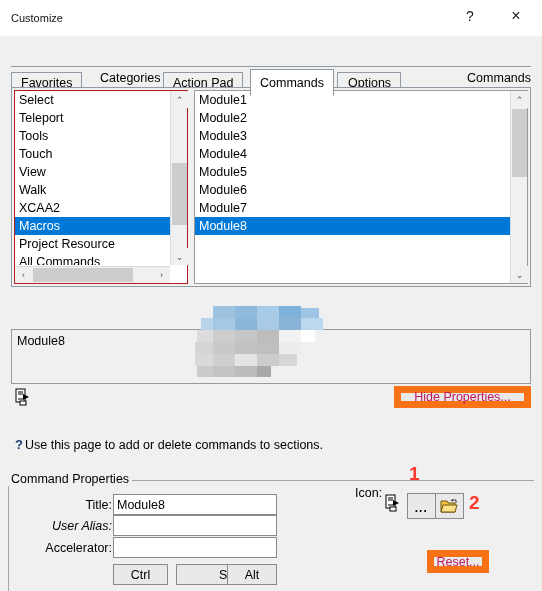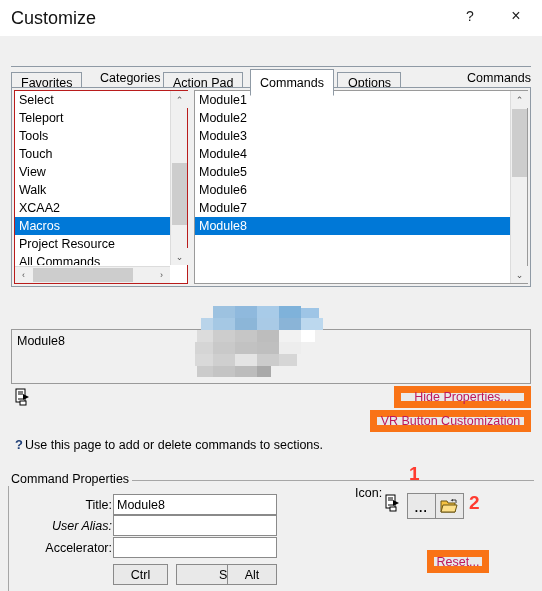--- a/index.html
+++ b/index.html
@@ -21,21 +21,21 @@
   #titlebar {
     position: absolute;
     left: 0; top: 0;
     width: 542px; height: 36px;
     background: #ffffff;
     display: flex;
     align-items: center;
   }
   #title-text {
     margin-left: 11px;
-    font-size: 18px;
+    font-size: 11px;
     color: #111111;
   }
   .caption-btn {
     position: absolute;
     top: 0;
     width: 44px; height: 32px;
     display: flex;
     align-items: center;
     justify-content: center;
     font-size: 14px;
@@ -502,21 +502,20 @@
   <svg id="cmd-icon-small" viewBox="0 0 17 18">
     <rect x="1" y="1" width="9" height="13" fill="#ffffff" stroke="#000000" stroke-width="1"></rect>
     <line x1="3" y1="4" x2="8" y2="4" stroke="#000000" stroke-width="1"></line>
     <line x1="3" y1="6" x2="8" y2="6" stroke="#000000" stroke-width="1"></line>
     <line x1="3" y1="11" x2="8" y2="11" stroke="#000000" stroke-width="1"></line>
     <polygon points="8,6 14,9 8,12" fill="#000000"></polygon>
     <rect x="5" y="13" width="6" height="4" fill="#ffffff" stroke="#000000" stroke-width="1"></rect>
   </svg>
 
   <div class="btn" id="hide-props-btn">Hide Properties...</div>
-  <div class="btn" id="vr-btn">VR Button Customization</div>
 
   <div id="help-line">
     <span id="help-q">?</span>
     <span>Use this page to add or delete commands to sections.</span>
   </div>
 
   <div id="cmdprops-group"></div>
   <div id="cmdprops-legend">Command Properties</div>
 
   <div class="field-label" id="lbl-title">Title:</div>

